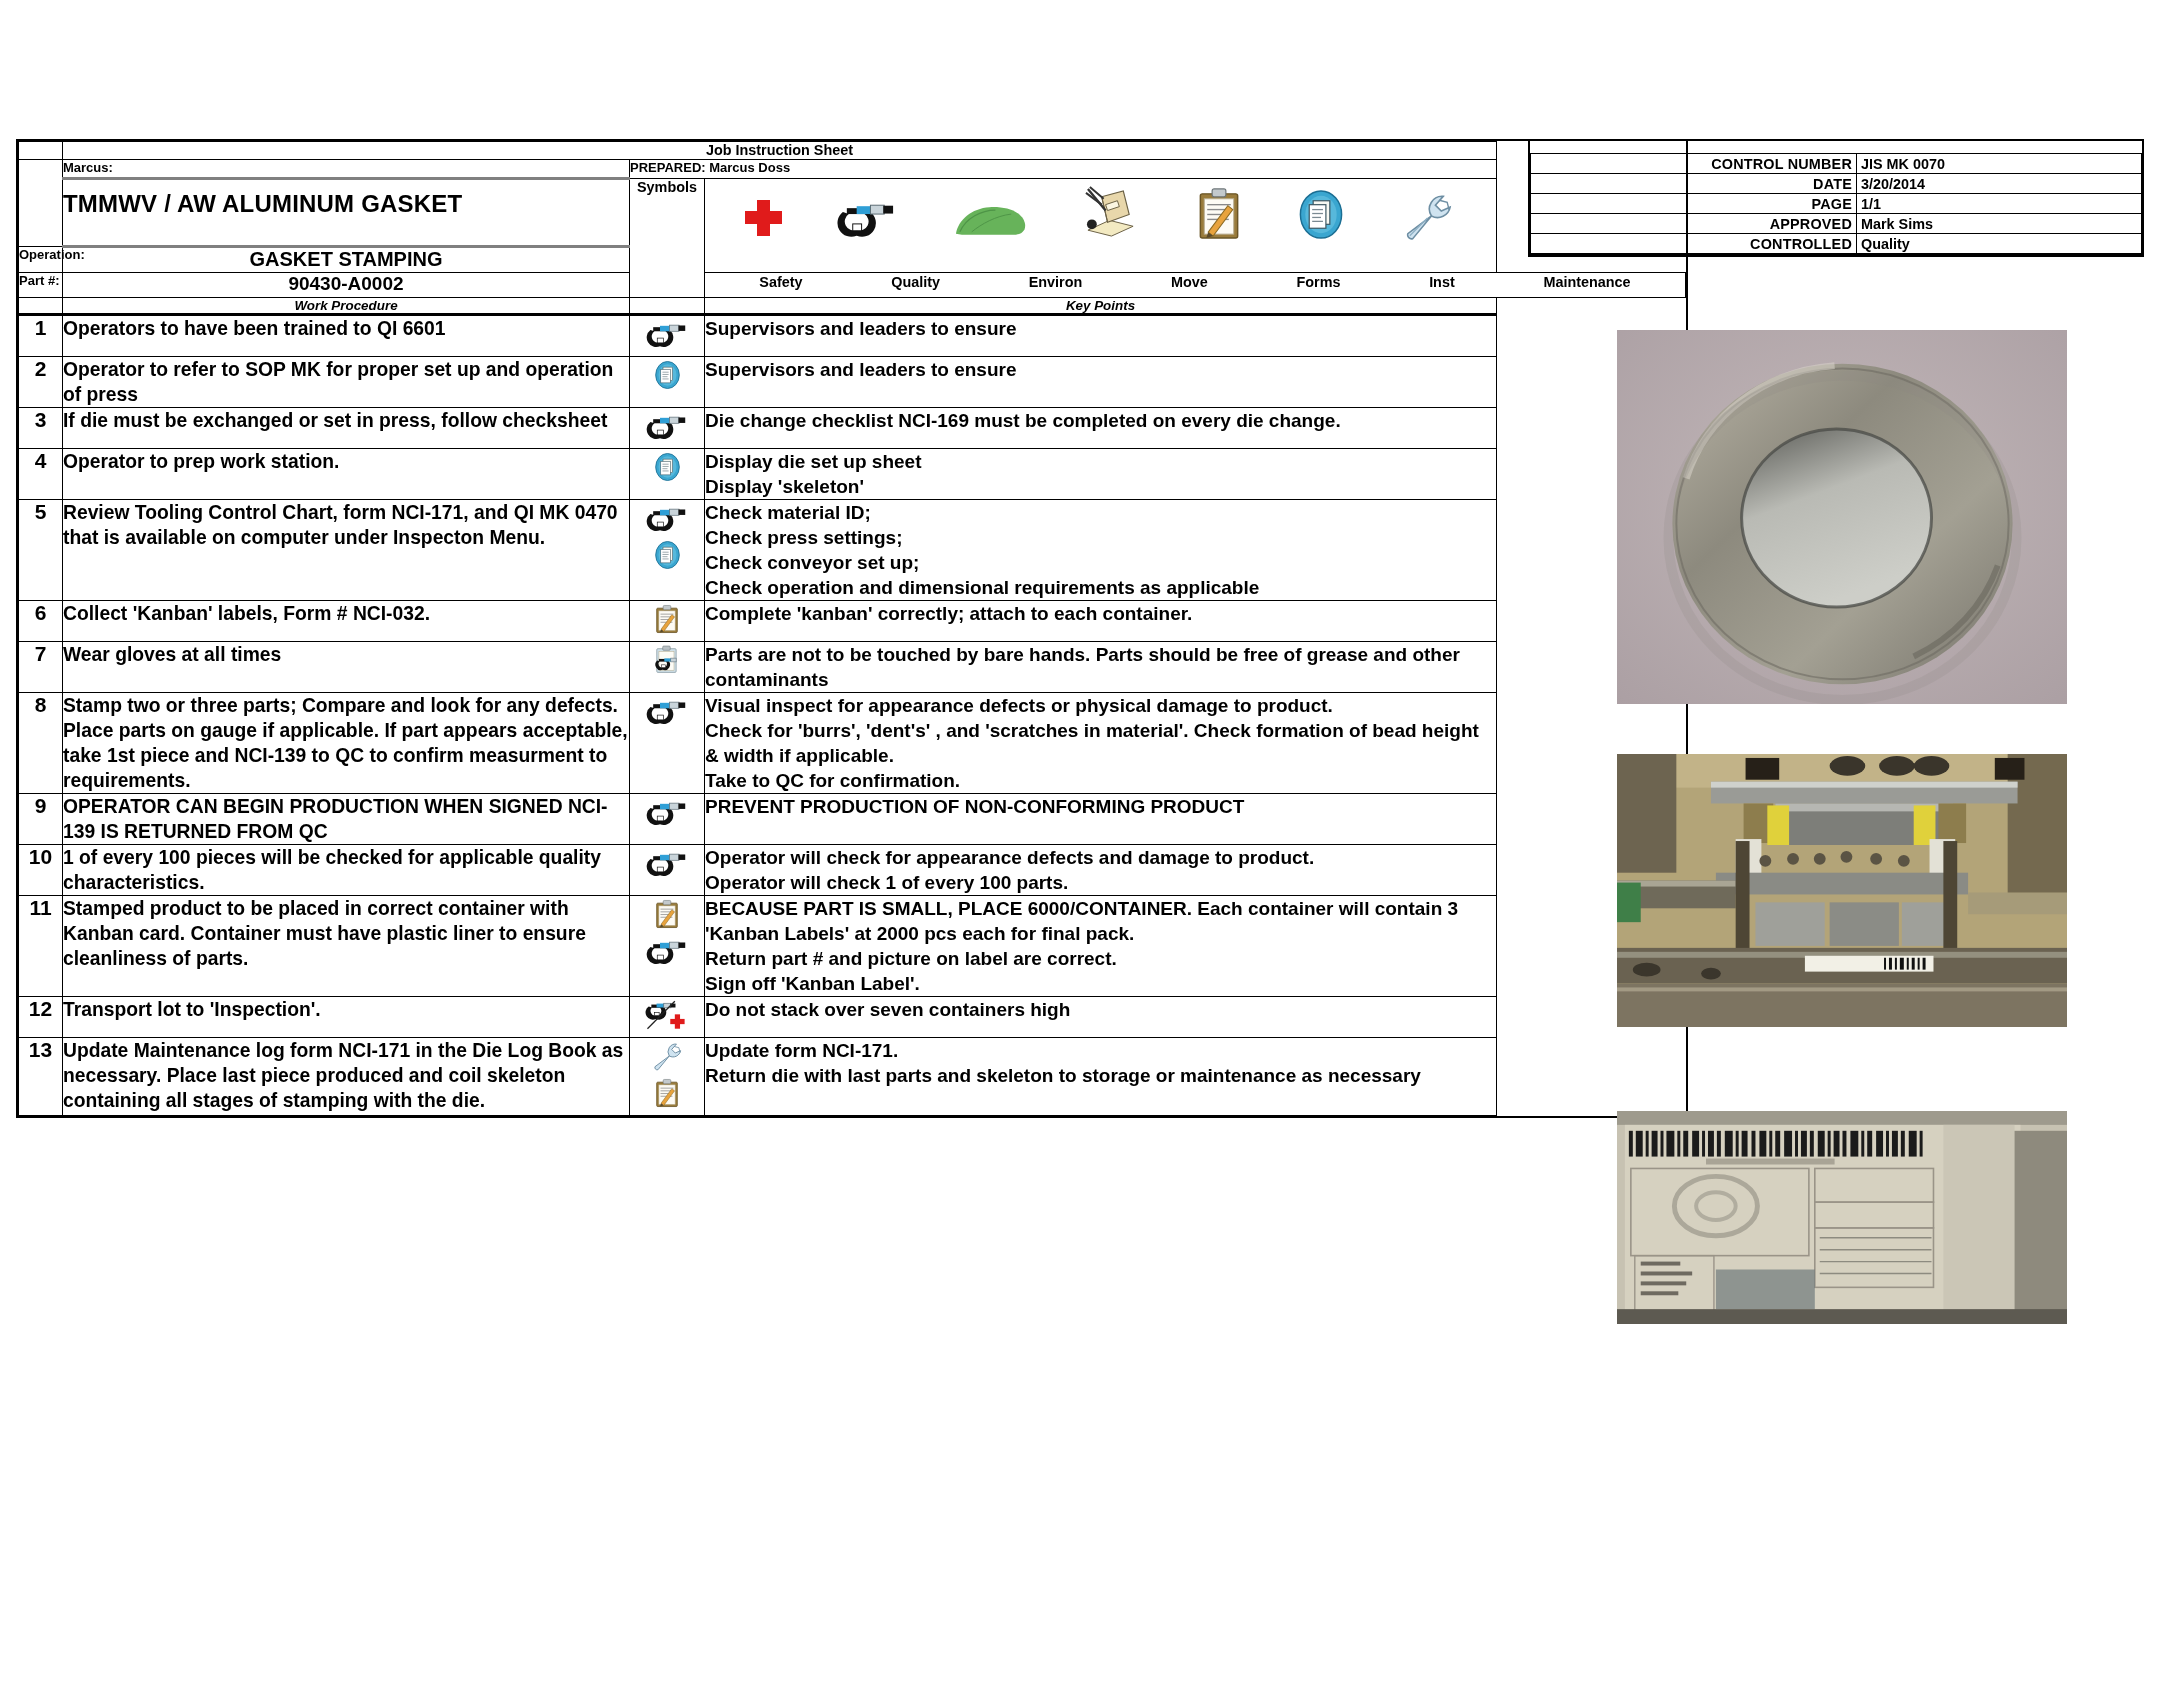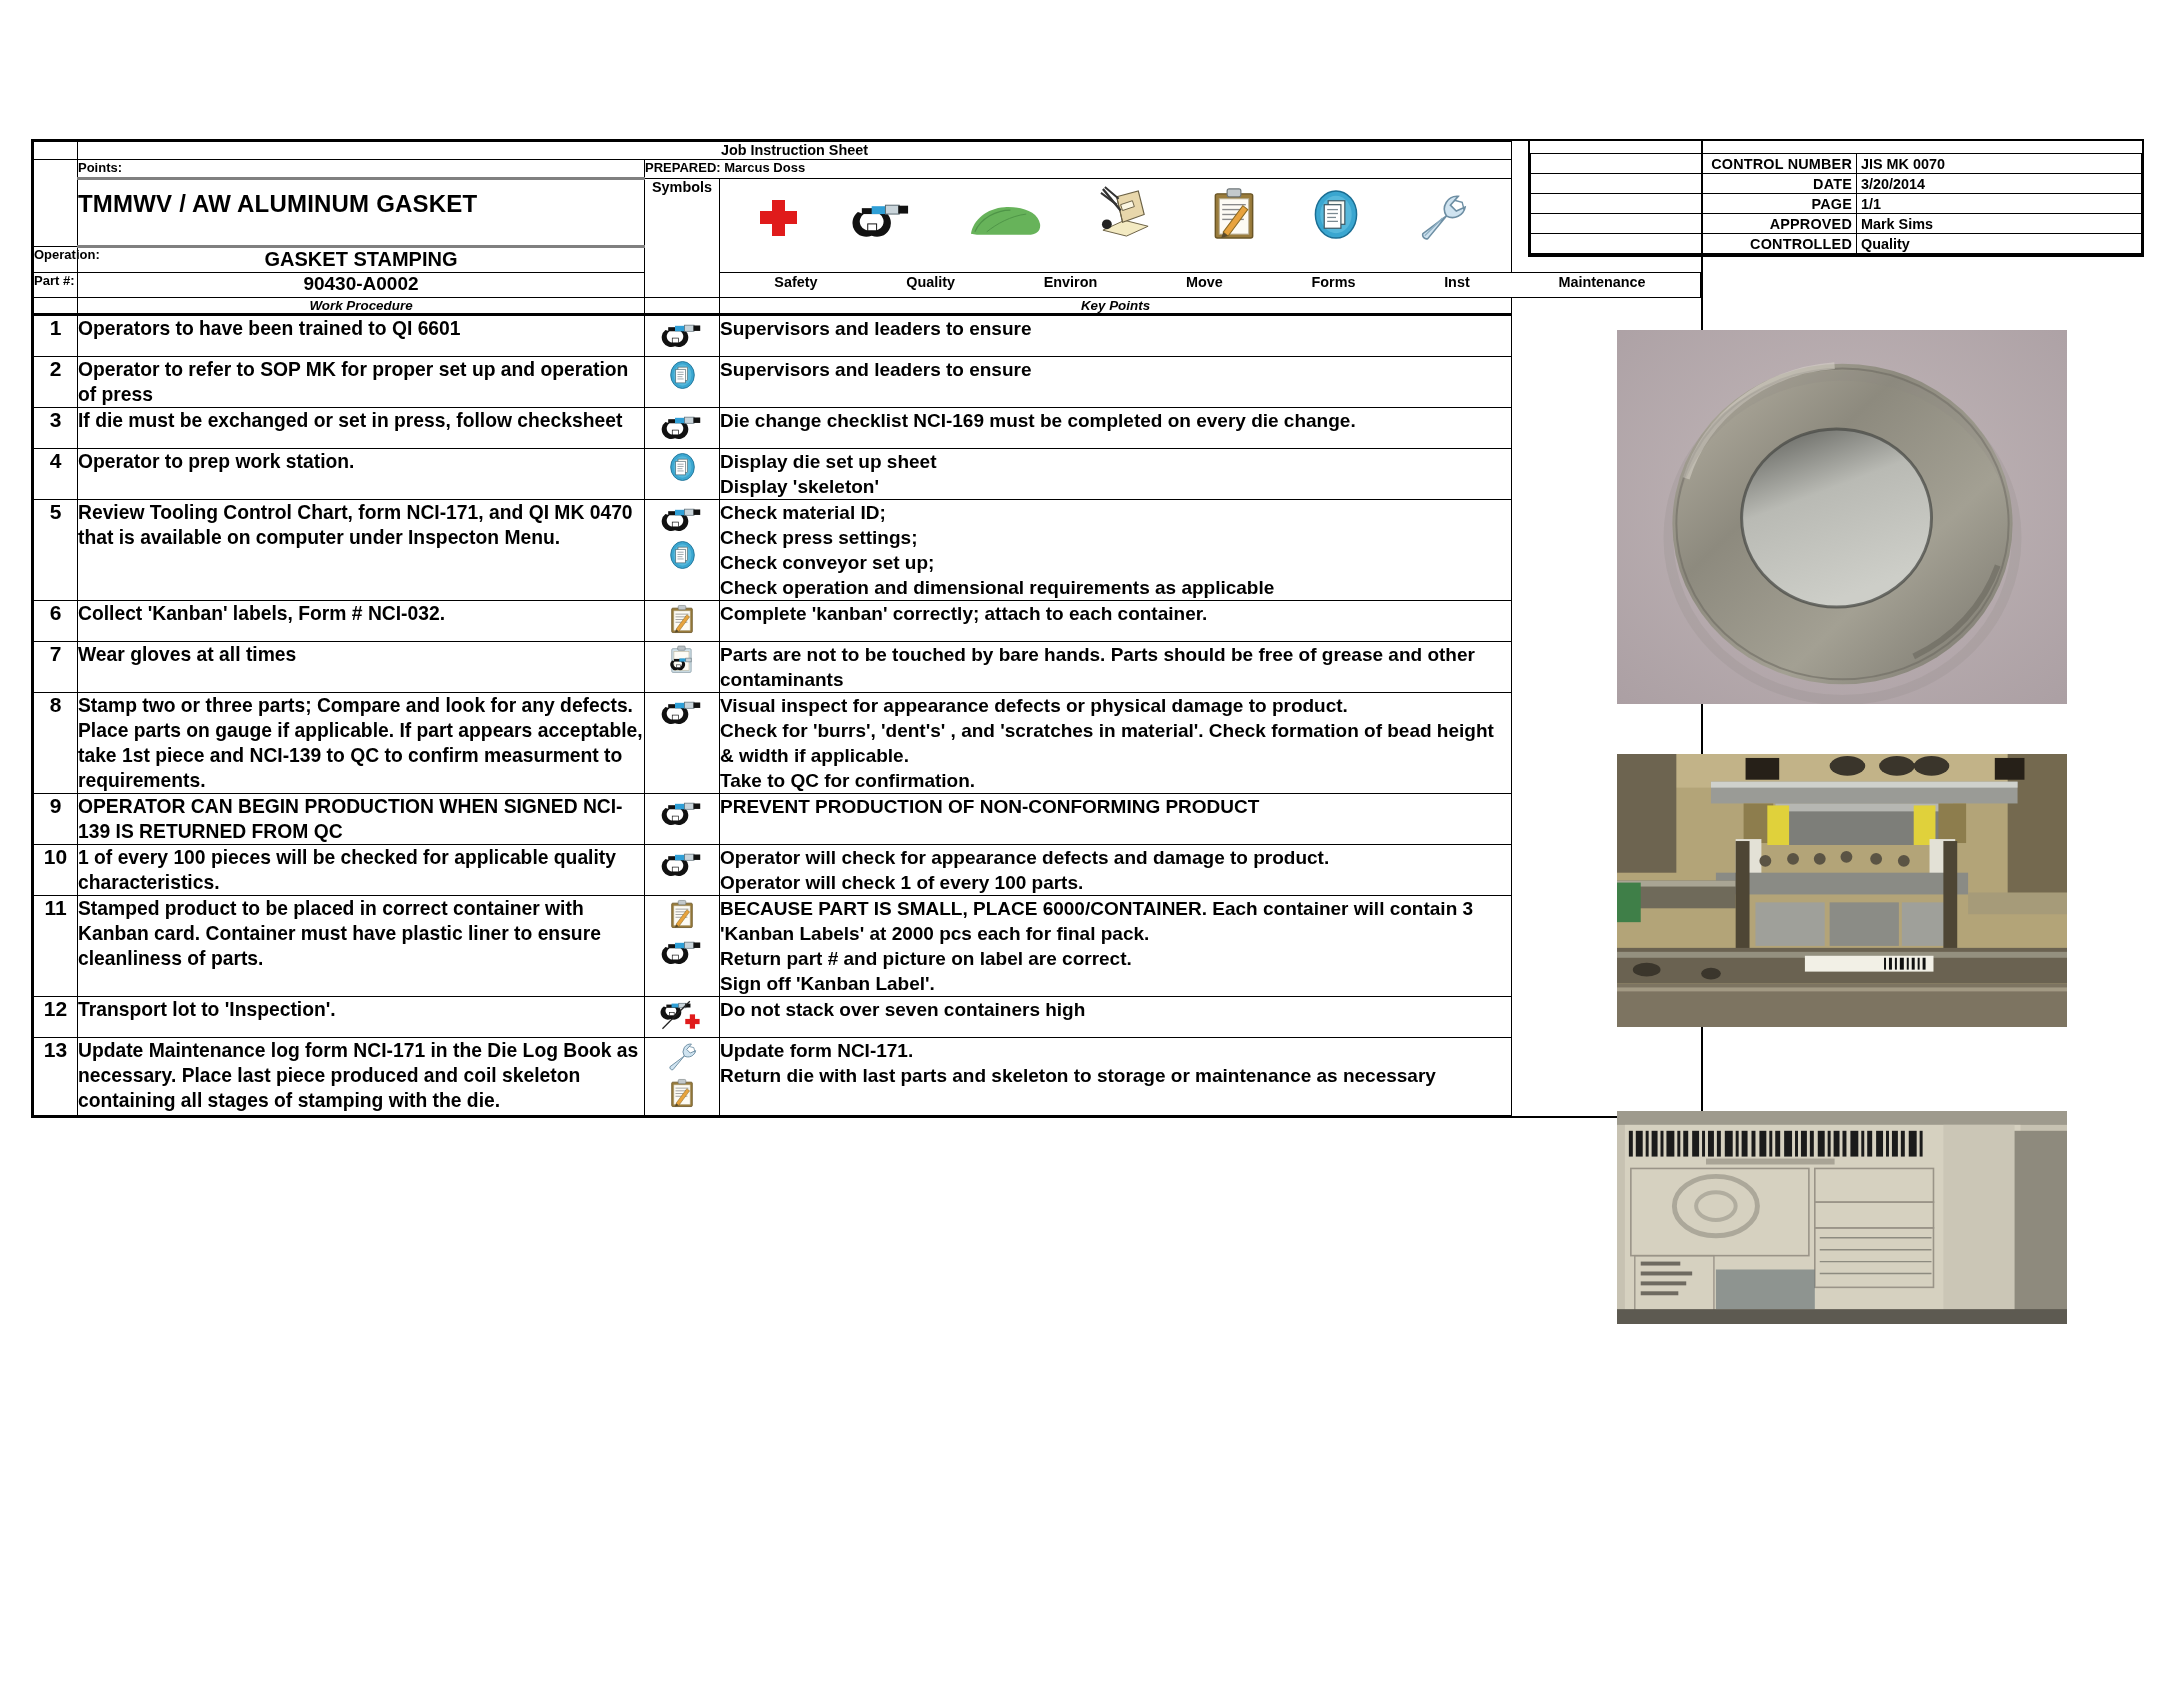--- a/index.html
+++ b/index.html
@@ -1,20 +1,20 @@
 <!DOCTYPE html>
 <html><head>
 <meta charset="utf-8">
 <style>
   html,body{margin:0;padding:0;background:#ffffff;}
   body{width:2178px;height:1683px;font-family:"Liberation Sans",sans-serif;color:#000;}
   .page{position:relative;width:2178px;height:1683px;background:#fff;}
 
   
-  .sheet{position:absolute;left:31px;top:139px;width:1672px;border:2px solid #000;box-sizing:border-box;}
+  .sheet{position:absolute;left:16px;top:139px;width:1672px;border:2px solid #000;box-sizing:border-box;}
   table.jis{border-collapse:collapse;width:100%;table-layout:fixed;}
   table.jis td{border:1px solid #000;vertical-align:top;padding:0;}
 
   .c-num{width:44px;}
   .c-proc{width:567px;}
   .c-sym{width:75px;}
   .c-key{width:792px;}
   .pad{padding:2px 5px;}
 
   .lbl-sm{font-size:13px;font-weight:bold;line-height:15px;}
@@ -69,21 +69,21 @@
       </colgroup>
 
       <tbody>
           <tr>
         <td style="height:17px;border-right:1px solid #000;"></td>
         <td colspan="3" class="hdr-center" style="height:17px;">Job Instruction Sheet</td>
       </tr>
 
       <tr>
         <td rowspan="2"></td>
-        <td class="pad lbl-sm grayb" style="height:17px;">Points:</td>
+        <td class="pad lbl-sm grayb" style="height:17px;">Marcus:</td>
         <td colspan="2" class="pad lbl-sm" style="height:17px;">
           <span>PREPARED:</span>
           <span>Marcus Doss</span>
         </td>
       </tr>
 
       <tr>
         <td class="title-big grayb" style="height:55px;padding-top:10px;">TMMWV / AW   ALUMINUM GASKET</td>
         <td rowspan="3" class="hdr-center vmid">Symbols</td>
         <td rowspan="2" style="padding:0;">

